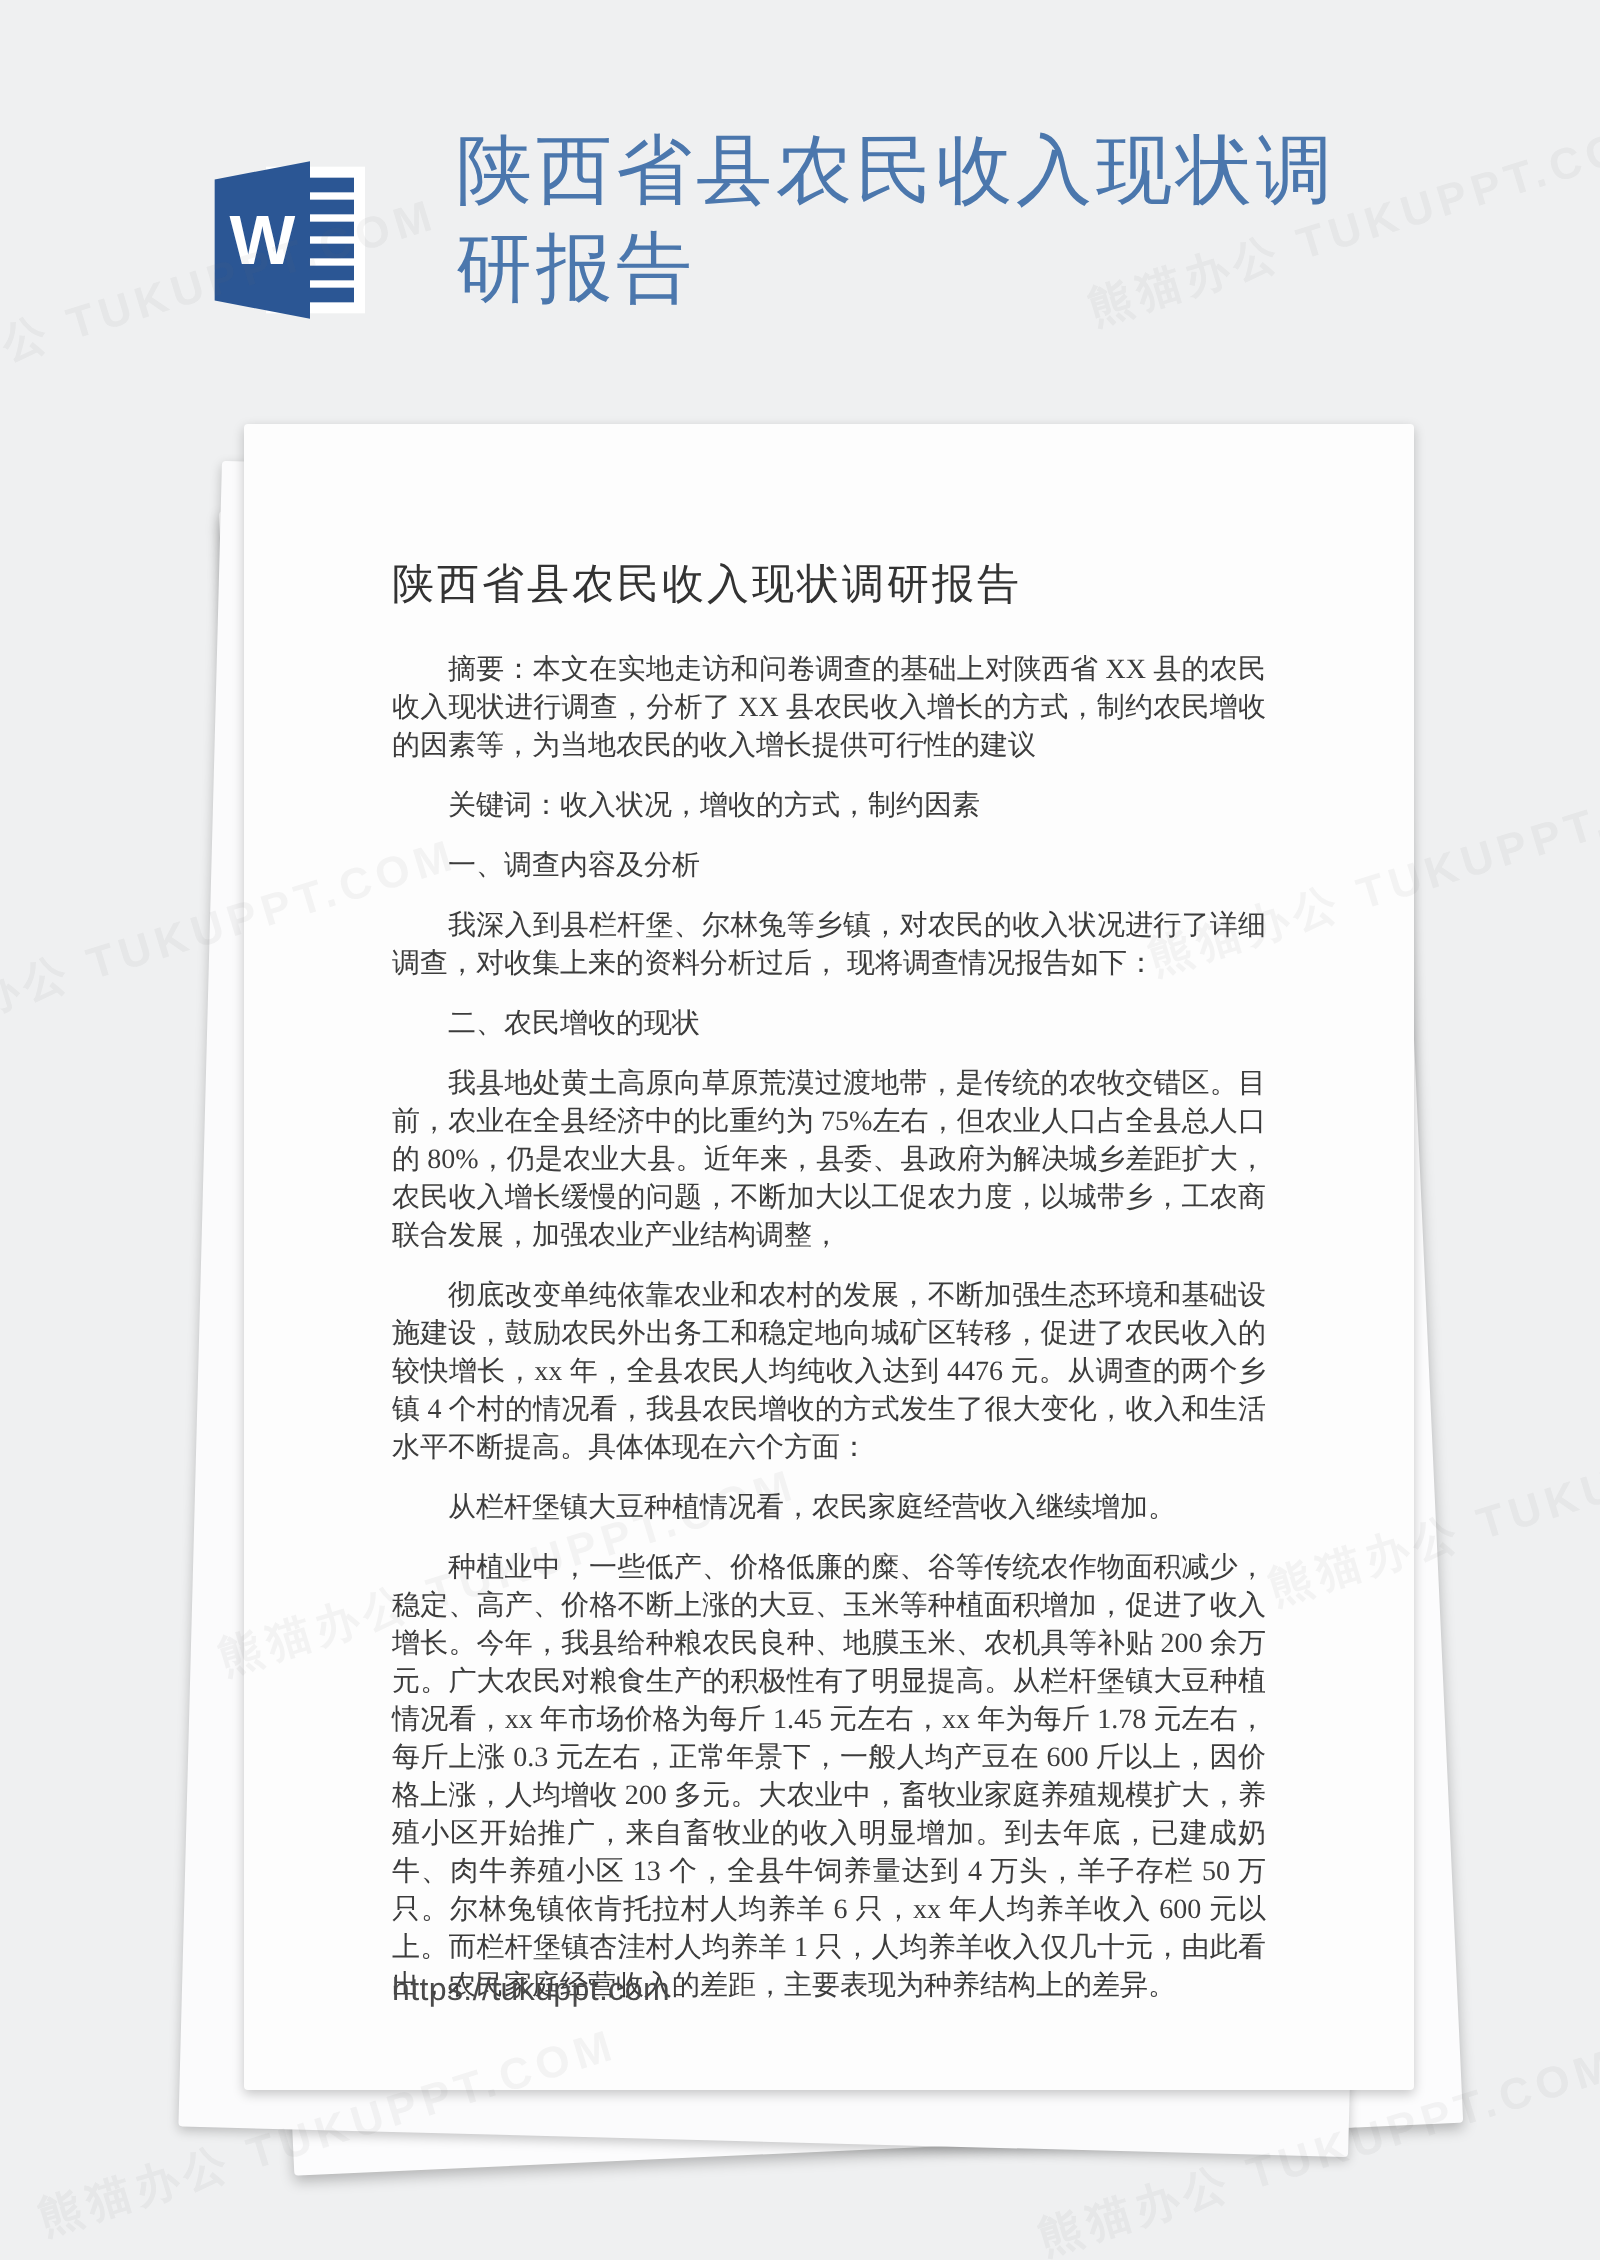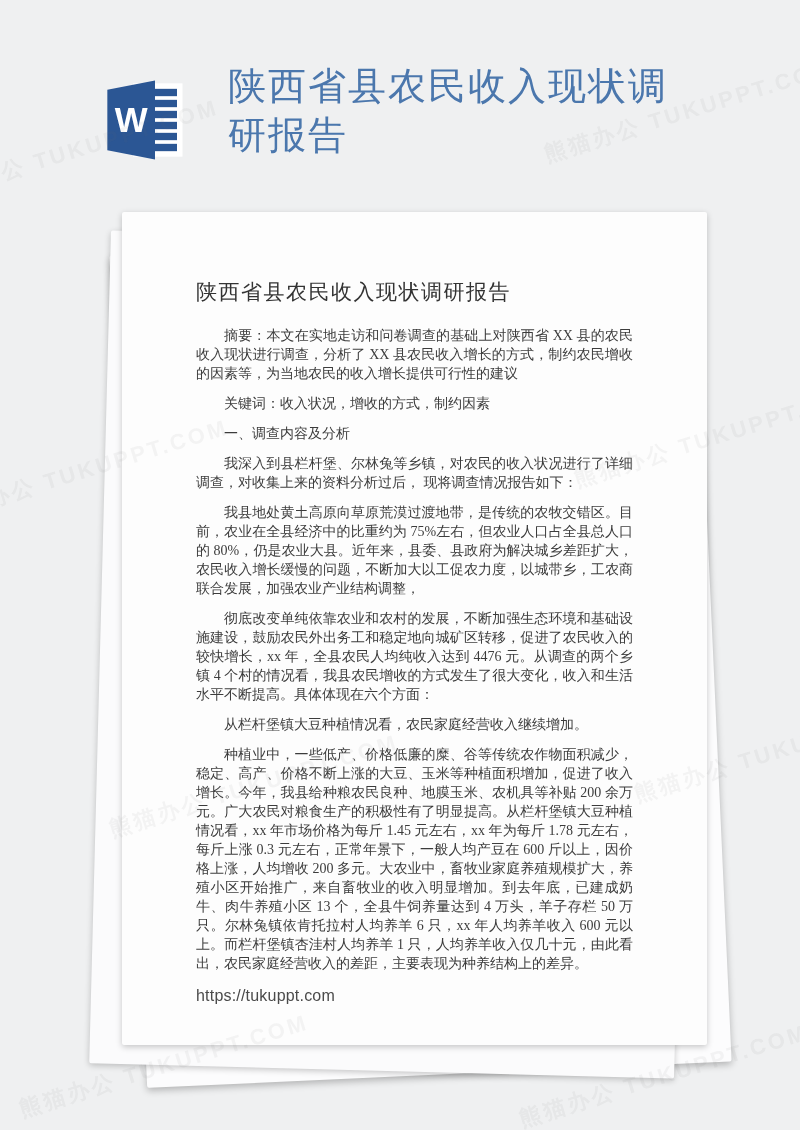--- a/index.html
+++ b/index.html
@@ -97,18 +97,19 @@
 
 <div class="page page-back-3"></div>
 <div class="page page-back-2"></div>
 
 <div class="page page-front">
   <h2 class="doc-title">陕西省县农民收入现状调研报告</h2>
   <p class="doc-p">摘要：本文在实地走访和问卷调查的基础上对陕西省 XX 县的农民收入现状进行调查，分析了 XX 县农民收入增长的方式，制约农民增收的因素等，为当地农民的收入增长提供可行性的建议</p>
   <p class="doc-p">关键词：收入状况，增收的方式，制约因素</p>
   <p class="doc-p">一、调查内容及分析</p>
   <p class="doc-p">我深入到县栏杆堡、尔林兔等乡镇，对农民的收入状况进行了详细调查，对收集上来的资料分析过后， 现将调查情况报告如下：</p>
+  <p class="doc-p">二、农民增收的现状</p>
   <p class="doc-p">我县地处黄土高原向草原荒漠过渡地带，是传统的农牧交错区。目前，农业在全县经济中的比重约为 75%左右，但农业人口占全县总人口的 80%，仍是农业大县。近年来，县委、县政府为解决城乡差距扩大，农民收入增长缓慢的问题，不断加大以工促农力度，以城带乡，工农商联合发展，加强农业产业结构调整，</p>
   <p class="doc-p">彻底改变单纯依靠农业和农村的发展，不断加强生态环境和基础设施建设，鼓励农民外出务工和稳定地向城矿区转移，促进了农民收入的较快增长，xx 年，全县农民人均纯收入达到 4476 元。从调查的两个乡镇 4 个村的情况看，我县农民增收的方式发生了很大变化，收入和生活水平不断提高。具体体现在六个方面：</p>
   <p class="doc-p">从栏杆堡镇大豆种植情况看，农民家庭经营收入继续增加。</p>
   <p class="doc-p">种植业中，一些低产、价格低廉的糜、谷等传统农作物面积减少，稳定、高产、价格不断上涨的大豆、玉米等种植面积增加，促进了收入增长。今年，我县给种粮农民良种、地膜玉米、农机具等补贴 200 余万元。广大农民对粮食生产的积极性有了明显提高。从栏杆堡镇大豆种植情况看，xx 年市场价格为每斤 1.45 元左右，xx 年为每斤 1.78 元左右，每斤上涨 0.3 元左右，正常年景下，一般人均产豆在 600 斤以上，因价格上涨，人均增收 200 多元。大农业中，畜牧业家庭养殖规模扩大，养殖小区开始推广，来自畜牧业的收入明显增加。到去年底，已建成奶牛、肉牛养殖小区 13 个，全县牛饲养量达到 4 万头，羊子存栏 50 万只。尔林兔镇依肯托拉村人均养羊 6 只，xx 年人均养羊收入 600 元以上。而栏杆堡镇杏洼村人均养羊 1 只，人均养羊收入仅几十元，由此看出，农民家庭经营收入的差距，主要表现为种养结构上的差异。</p>
   <div class="doc-footer">https://tukuppt.com</div>
 </div>
 
 </body></html>

